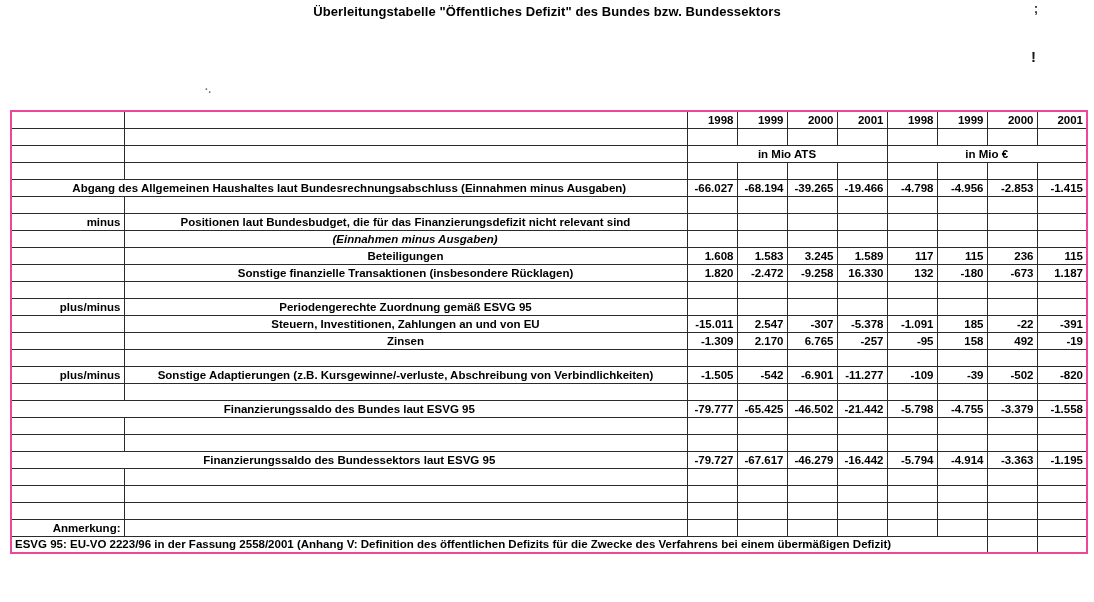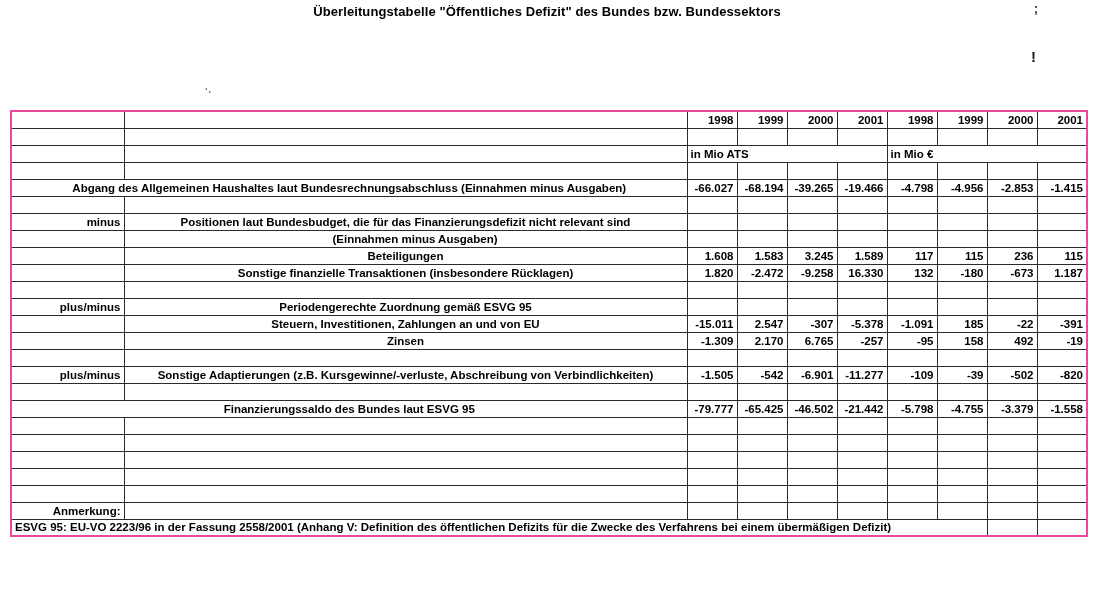--- a/index.html
+++ b/index.html
@@ -34,24 +34,24 @@
     border: 1px solid #2b2b2b;
     padding: 0 3px;
     font-size: 11.5px;
     font-weight: bold;
     white-space: nowrap;
     overflow: hidden;
     vertical-align: middle;
   }
   td.c1   { padding-left: 4px; text-align: right; }
   td.desc { padding-left: 4px; text-align: center; }
-  td.desc.indent { padding-left: 22px; }
+  td.desc.indent { padding-left: 22px; font-style: italic; }
   td.num  { text-align: right; }
   td.yhead{ font-size: 12.5px; padding-right: 4px; }
-  td.unit { text-align: left; font-size: 12px; }
+  td.unit { text-align: center; font-size: 12px; }
   td.note { font-size: 12px; padding-left: 4px; }
   .artifact {
     position: absolute;
     font-weight: bold;
     color: #161616;
   }
   #artifact-1 { left: 1034px; top: 2px;  font-size: 12px; }
   #artifact-2 { left: 1031px; top: 48px; font-size: 15px; }
   #artifact-3 { left: 205px;  top: 84px; font-size: 10px; color: #666; }
 </style>
@@ -306,20 +306,31 @@
         <td class="num"></td>
         <td class="num"></td>
         <td class="num"></td>
         <td class="num"></td>
         <td class="num"></td>
         <td class="num"></td>
         <td class="num"></td>
         <td class="num"></td>
       </tr>
       <tr>
+        <td class="desc" colspan="2">Finanzierungssaldo des Bundessektors laut ESVG 95</td>
+        <td class="num">-79.727</td>
+        <td class="num">-67.617</td>
+        <td class="num">-46.279</td>
+        <td class="num">-16.442</td>
+        <td class="num">-5.794</td>
+        <td class="num">-4.914</td>
+        <td class="num">-3.363</td>
+        <td class="num">-1.195</td>
+      </tr>
+      <tr>
         <td class="c1"></td>
         <td class="desc"></td>
         <td class="num"></td>
         <td class="num"></td>
         <td class="num"></td>
         <td class="num"></td>
         <td class="num"></td>
         <td class="num"></td>
         <td class="num"></td>
         <td class="num"></td>

